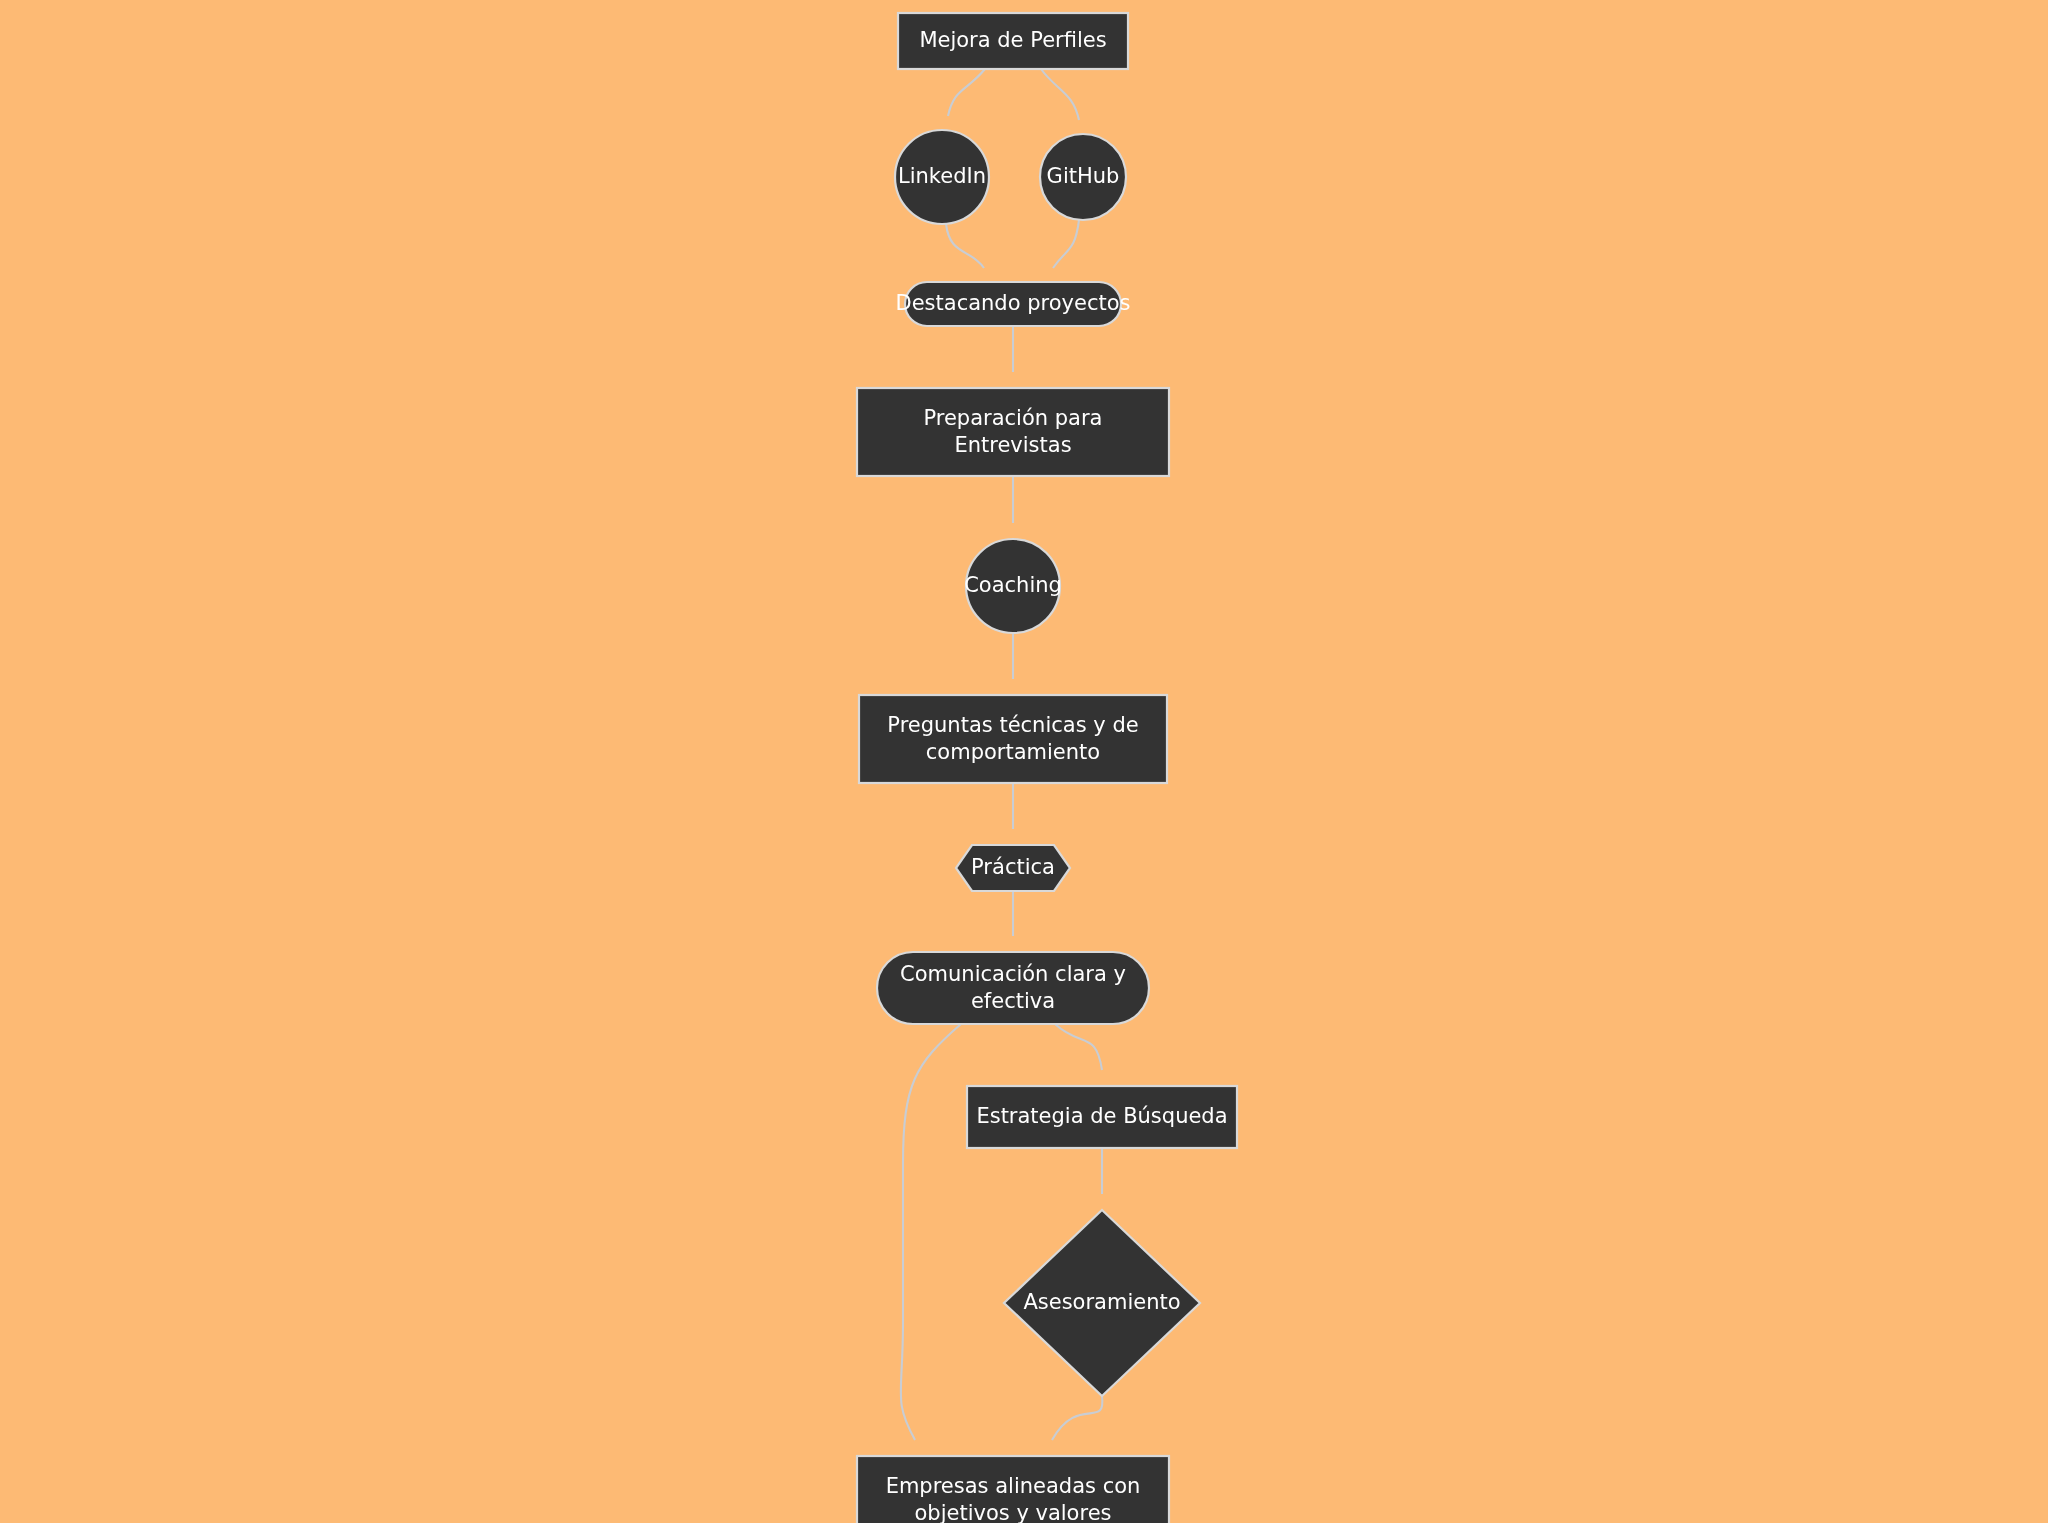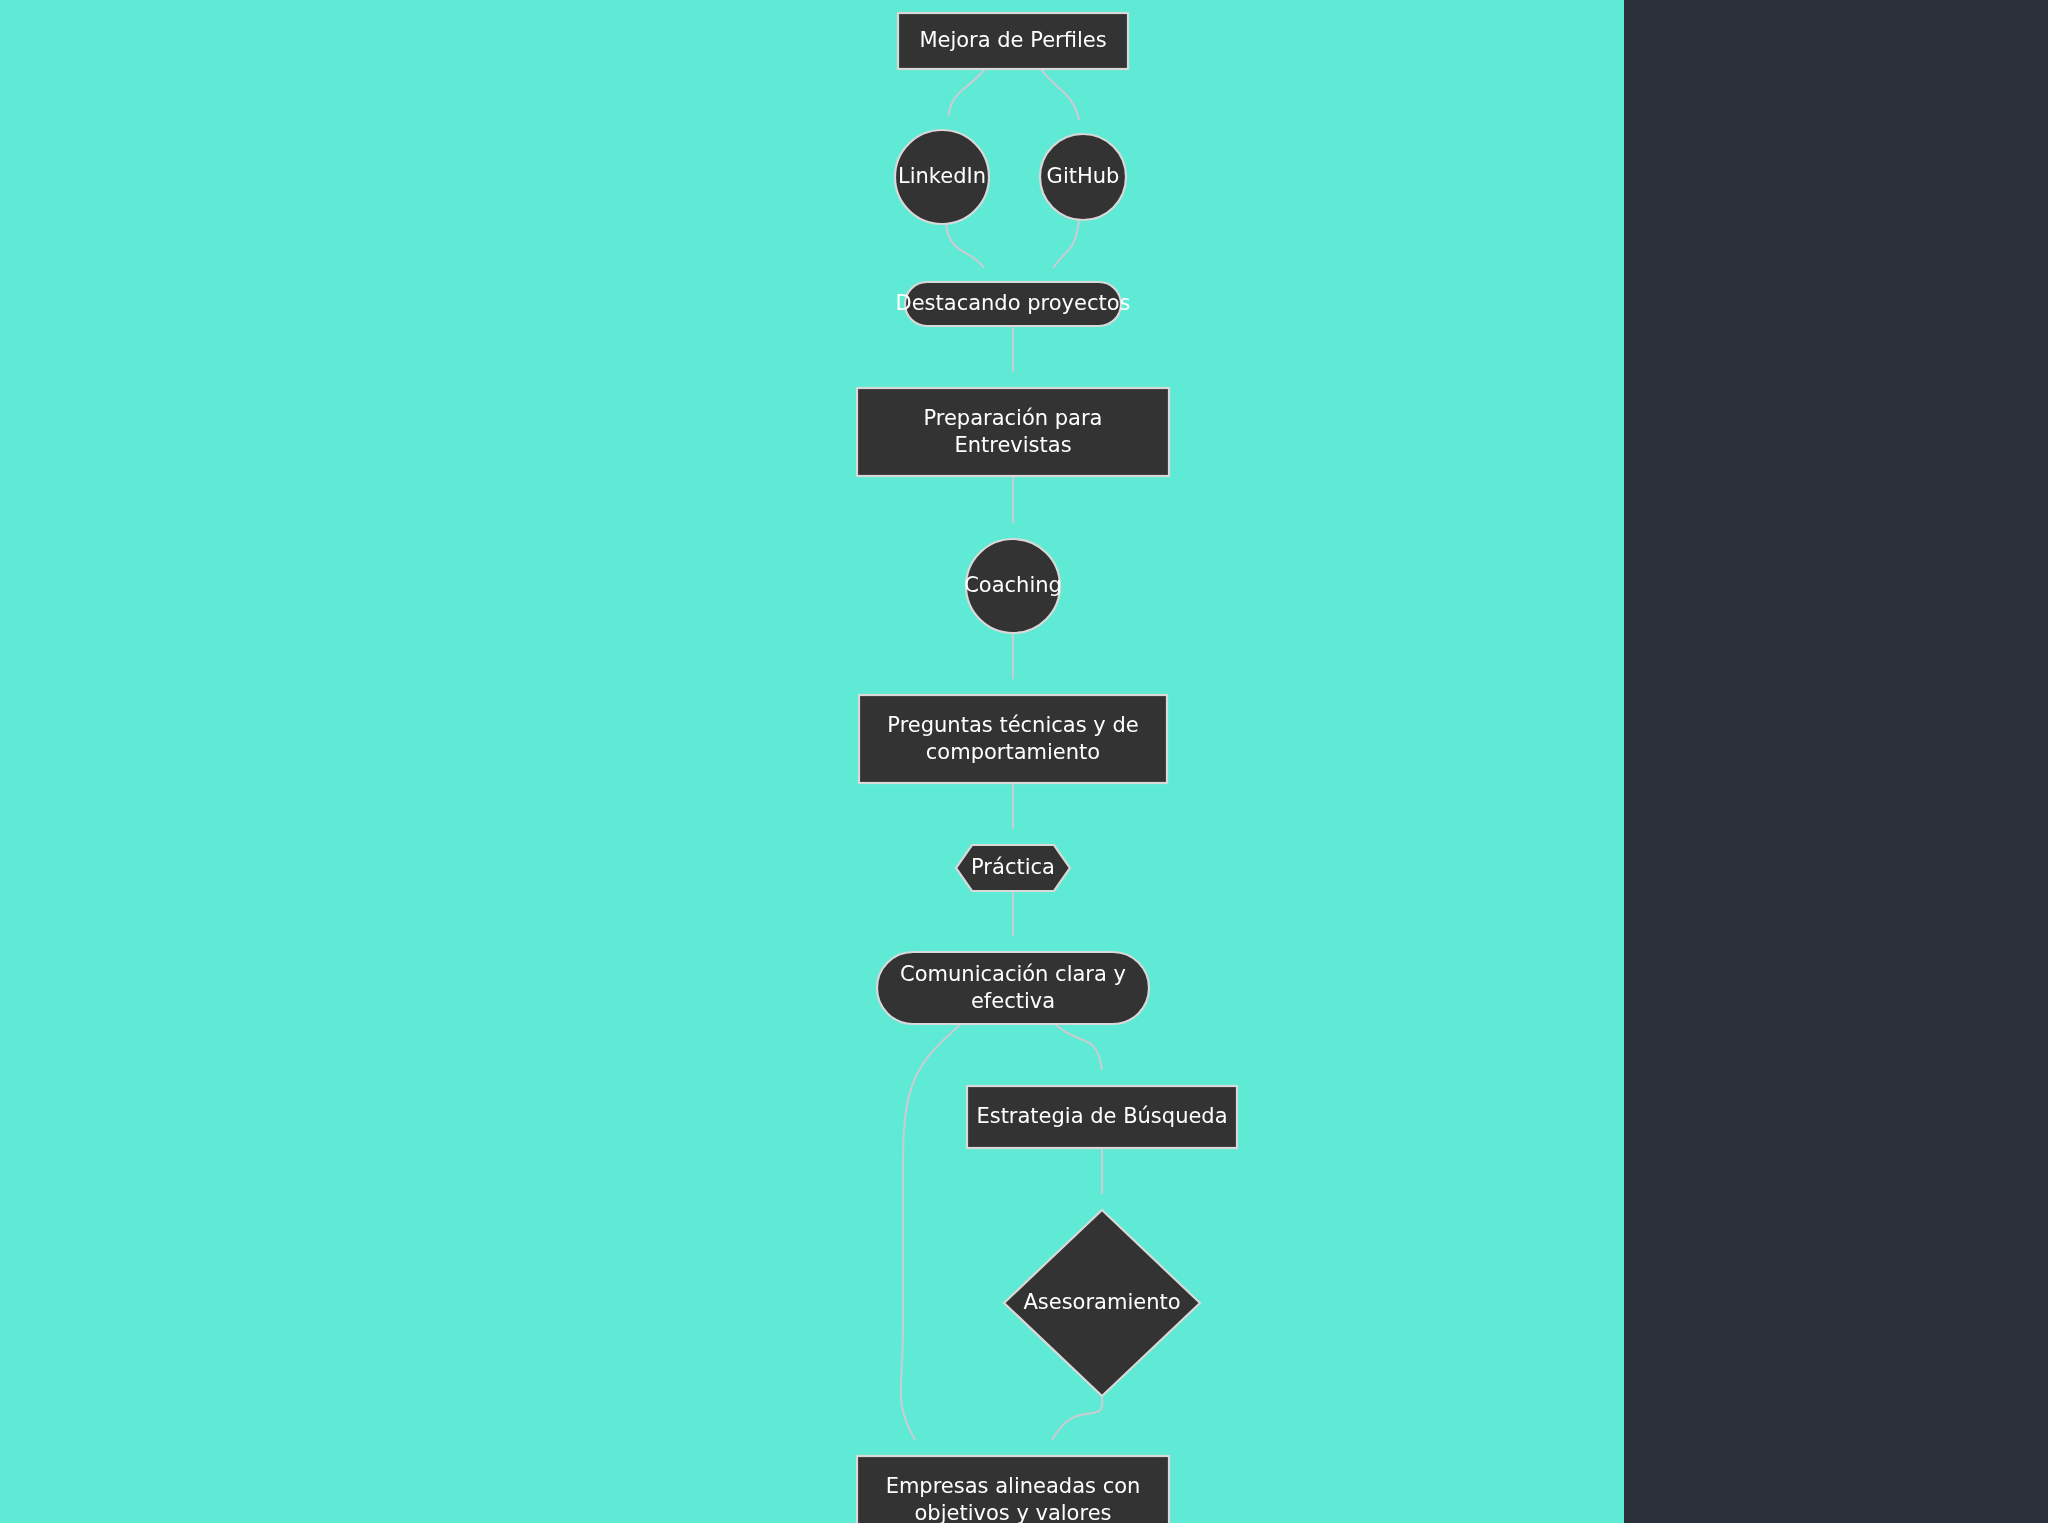--- a/index.html
+++ b/index.html
@@ -9,23 +9,23 @@
     background: #2b303b;
   }
   body {
     width: 2048px;
     height: 1523px;
     overflow: hidden;
     font-family: "DejaVu Sans", "Liberation Sans", sans-serif;
   }
   #diagram-root {
     position: relative;
-    width: 1624px;
+    width: 2048px;
     height: 1523px;
-    background: #5eead4;
+    background: #fdba74;
   }
   svg#flow-svg {
     position: absolute;
     top: 0;
     left: 0;
     width: 2048px;
     height: 1523px;
     display: block;
   }
   .node-shape {

